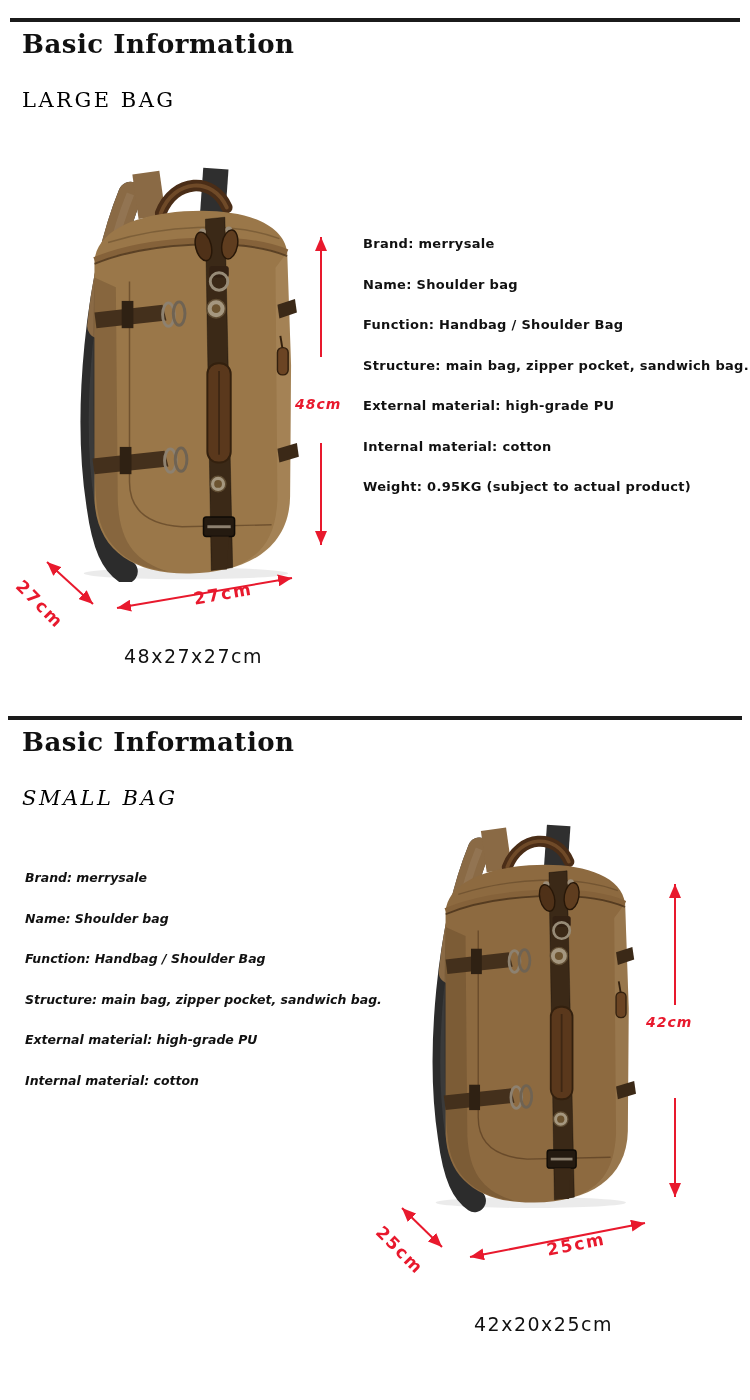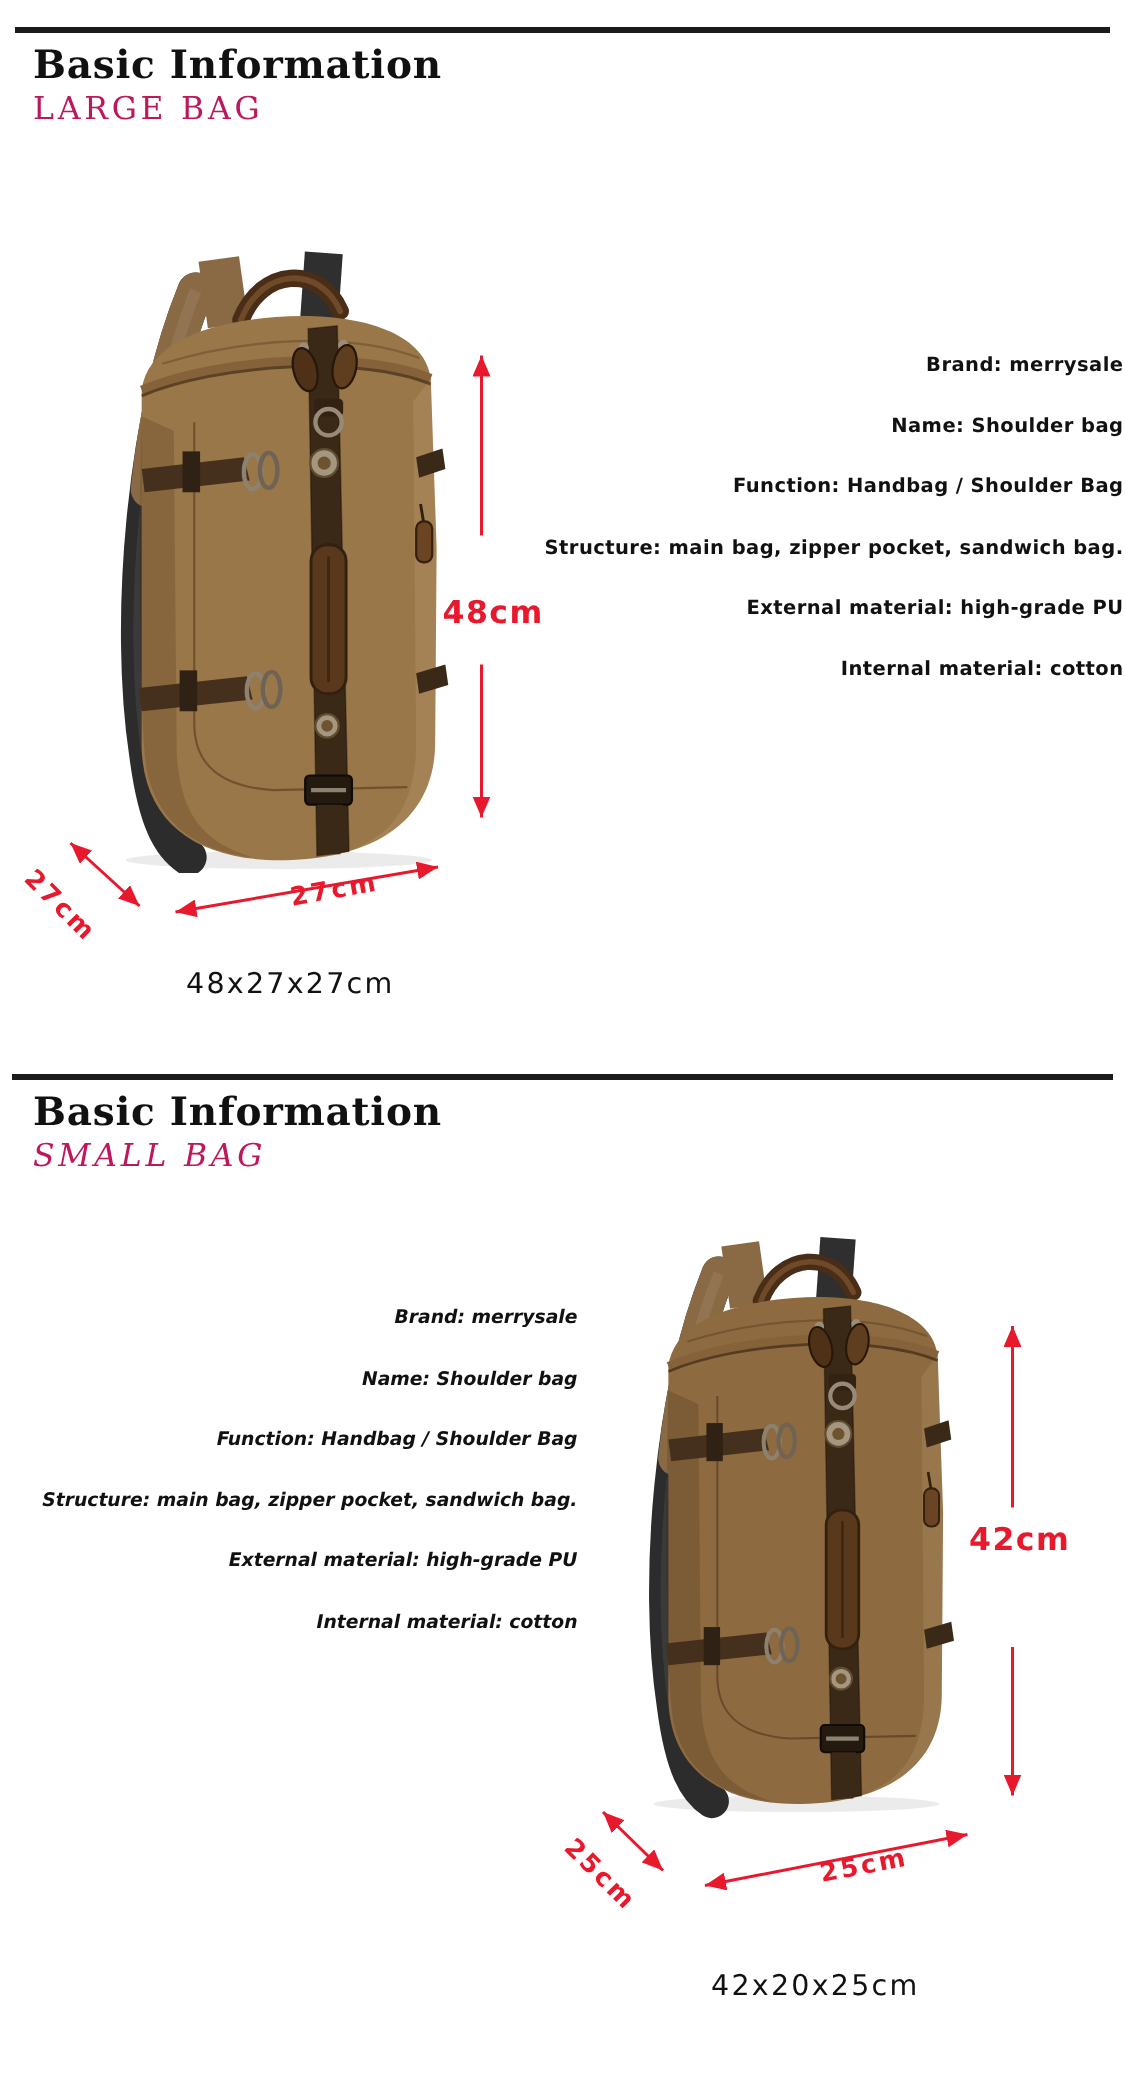--- a/index.html
+++ b/index.html
@@ -7,27 +7,27 @@
     --bag-canvas-large:#9a7749; --bag-canvas-small:#8d6a40;
   }
   *{margin:0;padding:0;box-sizing:border-box;}
   html,body{background:#fff;}
   .page{position:relative;width:750px;height:1400px;background:#ffffff;overflow:hidden;
          font-family:"DejaVu Sans",sans-serif;color:var(--body-text);}
   .rule{position:absolute;height:4px;background:var(--divider);}
   .sec-title{position:absolute;font-family:"DejaVu Serif",serif;font-weight:bold;
              font-size:26px;color:var(--heading);letter-spacing:.5px;white-space:nowrap;}
   .sec-subtitle{position:absolute;font-family:"DejaVu Serif",serif;font-weight:normal;
-             font-size:21px;color:#be185d;letter-spacing:2.5px;white-space:nowrap;}
-  .specs{position:absolute;text-align:right;}
+             font-size:21px;color:#000000;letter-spacing:2.5px;white-space:nowrap;margin-top:28px;}
+  .specs{position:absolute;}
   .spec-row{height:40.5px;font-weight:bold;font-size:13px;letter-spacing:.3px;
             white-space:nowrap;color:var(--body-text);}
   .specs.italic .spec-row{font-style:italic;font-size:12.5px;letter-spacing:0;}
   .dim-label{position:absolute;color:var(--accent-red);font-weight:bold;white-space:nowrap;}
-  .dim-big{font-size:21px;letter-spacing:1px;}
+  .dim-big{font-size:14px;letter-spacing:1px;font-style:italic;}
   .dim-rot{font-size:17px;letter-spacing:2px;transform-origin:left top;}
   .summary{position:absolute;font-size:19px;font-weight:normal;letter-spacing:1.5px;
            color:#111;white-space:nowrap;}
   svg.arrow{position:absolute;overflow:visible;}
   svg.arrow line{stroke:var(--accent-red);stroke-width:2;}
   svg.bag{position:absolute;}
   .bag-large{--c1:var(--bag-canvas-large);}
   .bag-small{--c1:var(--bag-canvas-small);}
 </style>
 </head>
@@ -117,20 +117,21 @@
   </svg>
   <div class="dim-label dim-big" style="left:295px;top:396px;">48cm</div>
 
   <div class="specs" style="left:363px;top:236px;width:386px;">
     <div class="spec-row">Brand: merrysale</div>
     <div class="spec-row">Name: Shoulder bag</div>
     <div class="spec-row">Function: Handbag / Shoulder Bag</div>
     <div class="spec-row">Structure: main bag, zipper pocket, sandwich bag.</div>
     <div class="spec-row">External material: high-grade PU</div>
     <div class="spec-row">Internal material: cotton</div>
+    <div class="spec-row">Weight: 0.95KG (subject to actual product)</div>
   </div>
 
   <svg class="arrow" style="left:20px;top:548px;" width="112" height="72">
     <line x1="27" y1="14" x2="73" y2="56" marker-start="url(#ah)" marker-end="url(#ah)"></line>
   </svg>
   <div class="dim-label dim-rot" style="left:26px;top:576px;transform:rotate(45deg);">27cm</div>
 
   <svg class="arrow" style="left:108px;top:568px;" width="194" height="48">
     <line x1="9" y1="40" x2="184" y2="10" marker-start="url(#ah)" marker-end="url(#ah)"></line>
   </svg>

